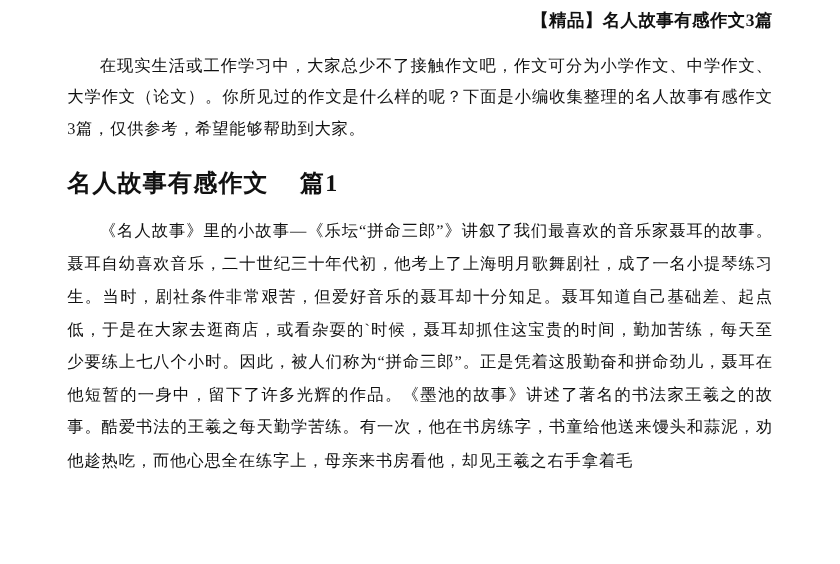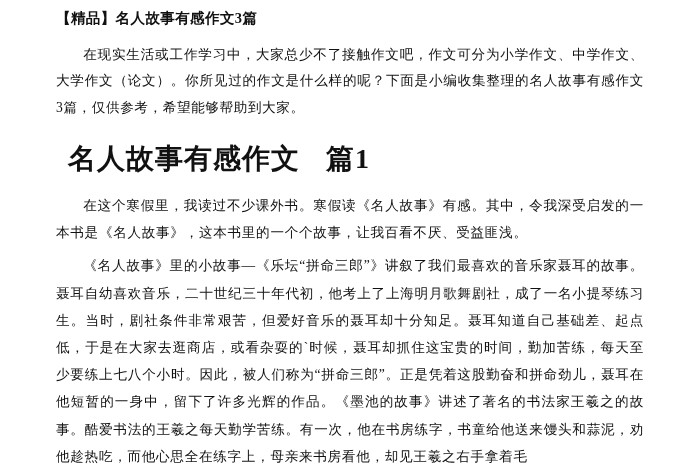--- a/index.html
+++ b/index.html
@@ -21,36 +21,36 @@
     box-sizing: border-box;
     padding: 8px 56px 0 56px;
     background: #ffffff;
   }
   .doc-title {
     font-size: 14.5px;
     font-weight: bold;
     line-height: 1.5;
     margin: 0 0 6px 0;
     letter-spacing: 0.4px;
-    text-align: left;
+    text-align: right;
   }
   .para {
     font-size: 13.6px;
     line-height: 1.95;
     margin: 12px 0 4px 0;
     text-align: justify;
     text-justify: inter-ideograph;
     text-indent: 2em;
     letter-spacing: 0.6px;
   }
   .section-heading {
-    font-size: 28px;
+    font-size: 20px;
     font-weight: bold;
     line-height: 1.6;
-    margin: 16px 0 10px 12px;
+    margin: 16px 0 10px 0;
     letter-spacing: 1px;
   }
   .section-heading .gap {
     display: inline-block;
     width: 26px;
   }
   .body-para {
     font-size: 13.6px;
     line-height: 2.0;
     margin: 0 0 6px 0;
@@ -64,17 +64,16 @@
 <body>
 
 <div class="page">
 
   <h1 class="doc-title">【精品】名人故事有感作文3篇</h1>
 
   <p class="para">在现实生活或工作学习中，大家总少不了接触作文吧，作文可分为小学作文、中学作文、大学作文（论文）。你所见过的作文是什么样的呢？下面是小编收集整理的名人故事有感作文3篇，仅供参考，希望能够帮助到大家。</p>
 
   <h2 class="section-heading"><span>名人故事有感作文</span><span class="gap"></span><span>篇1</span></h2>
 
-  <p class="body-para">在这个寒假里，我读过不少课外书。寒假读《名人故事》有感。其中，令我深受启发的一本书是《名人故事》，这本书里的一个个故事，让我百看不厌、受益匪浅。</p>
 
   <p class="body-para">《名人故事》里的小故事—《乐坛“拼命三郎”》讲叙了我们最喜欢的音乐家聂耳的故事。聂耳自幼喜欢音乐，二十世纪三十年代初，他考上了上海明月歌舞剧社，成了一名小提琴练习生。当时，剧社条件非常艰苦，但爱好音乐的聂耳却十分知足。聂耳知道自己基础差、起点低，于是在大家去逛商店，或看杂耍的`时候，聂耳却抓住这宝贵的时间，勤加苦练，每天至少要练上七八个小时。因此，被人们称为“拼命三郎”。正是凭着这股勤奋和拼命劲儿，聂耳在他短暂的一身中，留下了许多光辉的作品。《墨池的故事》讲述了著名的书法家王羲之的故事。酷爱书法的王羲之每天勤学苦练。有一次，他在书房练字，书童给他送来馒头和蒜泥，劝他趁热吃，而他心思全在练字上，母亲来书房看他，却见王羲之右手拿着毛</p>
 
 </div>
 
 </body></html>

